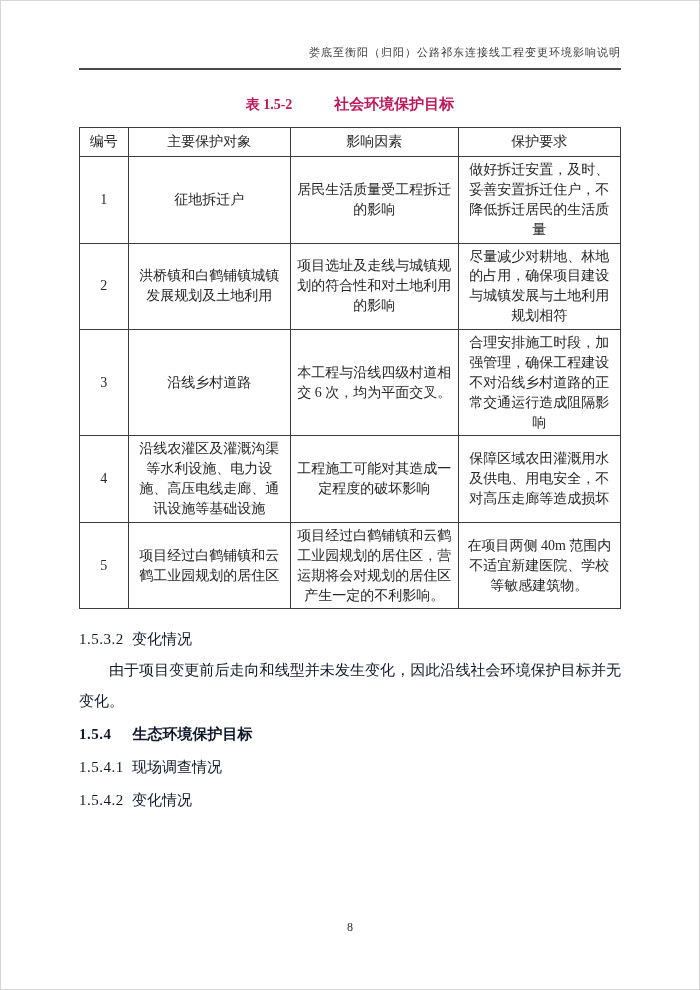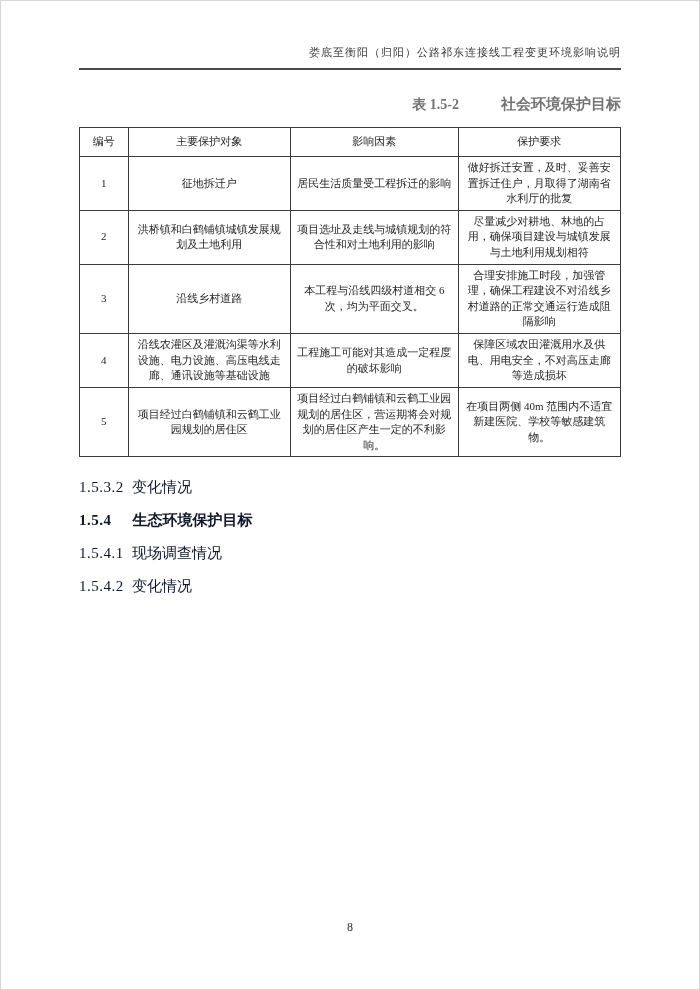--- a/index.html
+++ b/index.html
@@ -21,34 +21,34 @@
   .doc-header {
     text-align: right;
     font-size: 11px;
     color: #3a3a3a;
     letter-spacing: 1px;
     padding-bottom: 8px;
     border-bottom: 2px solid #4a4a4a;
   }
   
   .table-caption {
-    text-align: right;
+    text-align: center;
     font-weight: bold;
     margin-top: 25px;
     margin-bottom: 13px;
     font-size: 15px;
-    color: #737373;
+    color: #be185d;
   }
   .table-caption .cap-label { margin-right: 42px; font-size: 14px; }
   
   table.env-table {
     width: 100%;
     border-collapse: collapse;
     table-layout: fixed;
-    font-size: 11px;
+    font-size: 14px;
     color: #262626;
   }
   table.env-table th, table.env-table td {
     border: 1px solid #3c3c3c;
     text-align: center;
     vertical-align: middle;
     padding: 3px 4px;
     line-height: 1.42;
     word-break: break-all;
   }
@@ -109,21 +109,21 @@
         <th>主要保护对象</th>
         <th>影响因素</th>
         <th>保护要求</th>
       </tr>
     </thead>
     <tbody>
       <tr>
         <td>1</td>
         <td>征地拆迁户</td>
         <td>居民生活质量受工程拆迁的影响</td>
-        <td>做好拆迁安置，及时、妥善安置拆迁住户，月取得了湖南省水利厅的批复</td>
+        <td>做好拆迁安置，及时、妥善安置拆迁住户，不降低拆迁居民的生活质量</td>
       </tr>
       <tr>
         <td>2</td>
         <td>洪桥镇和白鹤铺镇城镇发展规划及土地利用</td>
         <td>项目选址及走线与城镇规划的符合性和对土地利用的影响</td>
         <td>尽量减少对耕地、林地的占用，确保项目建设与城镇发展与土地利用规划相符</td>
       </tr>
       <tr>
         <td>3</td>
         <td>沿线乡村道路</td>
@@ -144,20 +144,21 @@
       </tr>
     </tbody>
   </table>
 
   <div class="body-text">
 
     <div class="heading h4">
       <span class="h-num">1.5.3.2</span><span class="h-title">变化情况</span>
     </div>
 
+    <p>由于项目变更前后走向和线型并未发生变化，因此沿线社会环境保护目标并无变化。</p>
 
     <div class="heading h3">
       <span class="h-num">1.5.4</span><span class="h-title">生态环境保护目标</span>
     </div>
 
     <div class="heading h4">
       <span class="h-num">1.5.4.1</span><span class="h-title">现场调查情况</span>
     </div>
 
 

